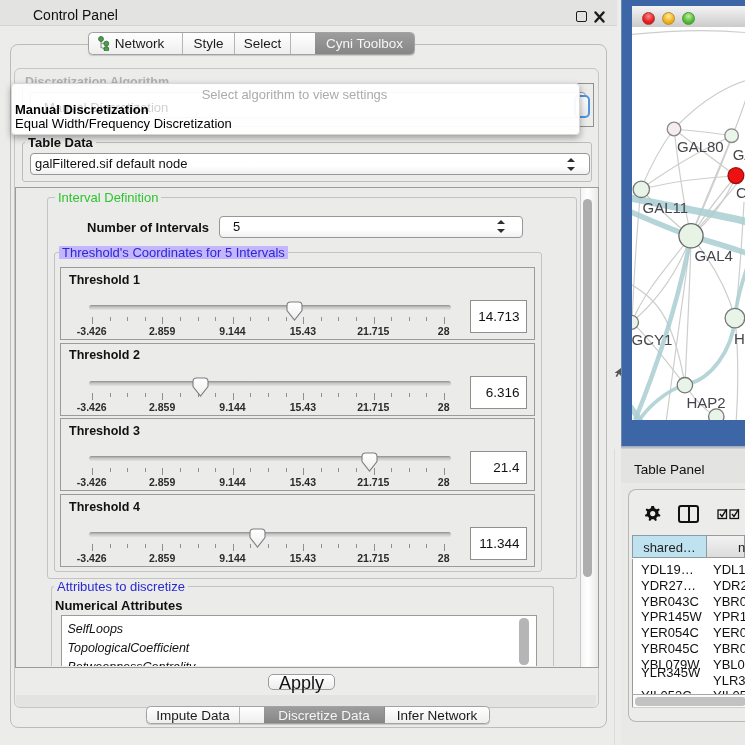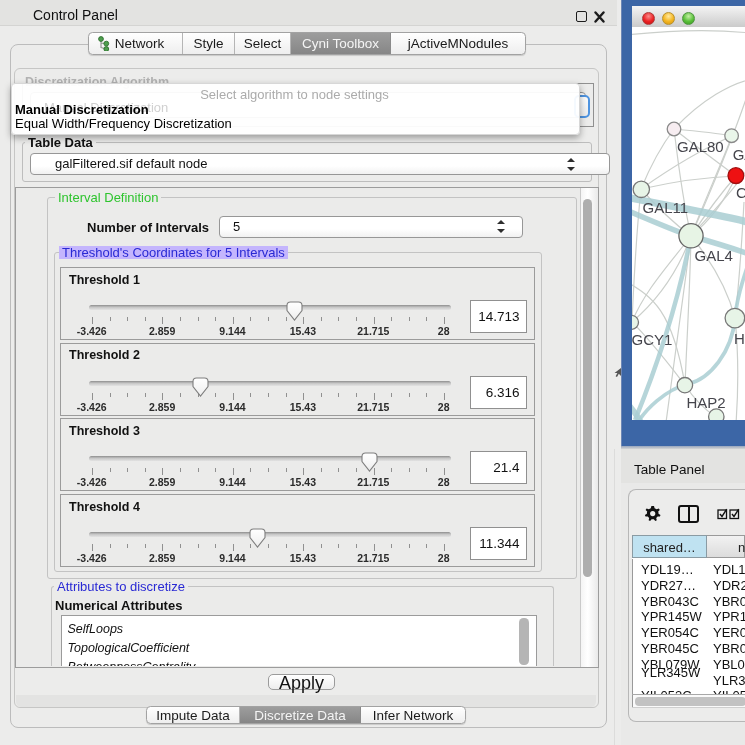--- a/index.html
+++ b/index.html
@@ -8,21 +8,21 @@
 .abs{position:absolute;}
 .tb{position:absolute;border:1px solid #bdbdbd;border-radius:3px;}
 .tblbl{position:absolute;background:#ececeb;padding:0 3px;font-size:13px;line-height:13px;}
 .combo{position:absolute;background:linear-gradient(#ffffff 60%,#f1f1f1);border:1px solid #979797;border-radius:4px;font-size:13px;color:#111;}
 .arrows{position:absolute;width:8px;height:13px;}
 .arrows .up{position:absolute;left:0;top:0;width:0;height:0;border-left:4px solid transparent;border-right:4px solid transparent;border-bottom:4.6px solid #2e2e2e;}
 .arrows .dn{position:absolute;left:0;bottom:0;width:0;height:0;border-left:4px solid transparent;border-right:4px solid transparent;border-top:4.6px solid #2e2e2e;}
 .seg{position:absolute;display:flex;border:1px solid #a2a2a2;border-radius:4.5px;overflow:hidden;background:linear-gradient(#ffffff,#eeeeee);box-shadow:0 1px 1px rgba(0,0,0,0.15);}
 .seg .s{font-size:13.5px;color:#1a1a1a;display:flex;align-items:center;justify-content:center;border-right:1px solid #b5b5b5;white-space:nowrap;}
 .seg .s:last-child{border-right:none;}
-.seg .sel{background:linear-gradient(#9d9d9d,#868686);color:#f5f5f5;border-right:1px solid #8a8a8a;}
+.seg .sel{background:linear-gradient(#9d9d9d,#868686);color:#f5f5f5;border-right:1px solid #8a8a8a;margin-left:24px;}
 .thpanel{position:absolute;left:60px;width:473px;height:71px;border:1px solid #9b9b9b;background:#ebebea;}
 .thpanel .tlab{position:absolute;left:8px;top:4.5px;font-size:12.5px;font-weight:bold;color:#111;}
 .track{position:absolute;left:28px;top:37px;width:362px;height:5px;border-radius:2.5px;background:linear-gradient(#8d8d8d,#c6c6c6 45%,#e3e3e3);}
 .minor{position:absolute;left:30.7px;top:49px;width:353px;height:4px;background:repeating-linear-gradient(90deg,#909090 0 1px,transparent 1px 17.6px);}
 .major{position:absolute;left:30.7px;top:49px;width:353px;height:7px;background:repeating-linear-gradient(90deg,#909090 0 1px,transparent 1px 70.4px);}
 .tick-labels{position:absolute;left:0;top:57px;width:473px;height:12px;font-size:10.5px;font-weight:bold;color:#2b2b2b;}
 .tick-labels span{position:absolute;transform:translateX(-50%);}
 .vbox{position:absolute;left:408.5px;top:32px;width:49px;height:31px;border:1px solid #909090;background:#fff;font-size:13.5px;color:#111;text-align:right;padding-right:6px;line-height:31px;}
 .thumb{position:absolute;top:33px;width:17px;height:20px;}
 .nlab{font-size:15px;fill:#45454c;font-family:"Liberation Sans",sans-serif;}
@@ -45,31 +45,30 @@
   <div class="s" style="width:93px;">
     <svg width="12" height="16" viewBox="0 0 12 16" style="margin-right:5px;margin-left:-9px;">
       <path d="M3 4 L3 13 M3 8 L8 8.5 M3 12.5 L8 14" stroke="#8f8f8f" stroke-width="1.1" fill="none"></path>
       <circle cx="3" cy="4" r="2.4" fill="#4e9e4e" stroke="#2c6e2c" stroke-width="0.9"></circle>
       <circle cx="8.3" cy="8.6" r="2.4" fill="#4e9e4e" stroke="#2c6e2c" stroke-width="0.9"></circle>
       <circle cx="8.3" cy="14" r="2.4" fill="#4e9e4e" stroke="#2c6e2c" stroke-width="0.9"></circle>
     </svg>Network</div>
   <div class="s" style="width:51px;">Style</div>
   <div class="s" style="width:55px;">Select</div>
   <div class="s sel" style="width:99px;">Cyni Toolbox</div>
-  <div class="s" style="width:134px;">jActiveMNodules</div>
 </div>
 
 <div class="tb" style="left:22px;top:83px;width:570px;height:42px;border-radius:0;border-color:#909090;"></div>
 <div class="abs" style="left:25px;top:75px;font-size:12.5px;font-weight:bold;color:#b2b2b2;">Discretization Algorithm</div>
 <div class="combo" style="left:30px;top:92px;width:554px;height:24px;"></div>
 <div class="abs" style="left:574px;top:95px;width:12px;height:19px;border:2.2px solid #4f94e0;border-radius:5px;background:linear-gradient(#fdfdfd,#ececec);"></div>
 
 <div class="tb" style="left:22px;top:142px;width:568px;height:38px;"></div>
 <div class="tblbl" style="left:25px;top:135.5px;font-weight:bold;color:#111;">Table Data</div>
-<div class="combo" style="left:30px;top:153px;width:554px;height:20px;line-height:20px;padding-left:24px;">galFiltered.sif default node</div>
+<div class="combo" style="left:30px;top:153px;width:554px;height:20px;line-height:20px;padding-left:4px;">galFiltered.sif default node</div>
 <div class="arrows" style="left:567px;top:157.5px;">
     <div class="up"></div>
     <div class="dn"></div>
   </div>
 
 <div class="abs" style="left:15px;top:187px;width:582px;height:479px;border:1px solid #9c9c9c;background:#ebebea;overflow:hidden;">
   <div class="abs" style="right:0;top:0;width:17px;height:479px;background:linear-gradient(90deg,#f4f4f4,#ffffff 40%,#e9e9e9);border-left:1px solid #c9c9c9;"></div>
 </div>
 <div class="abs" style="left:582.5px;top:199px;width:9px;height:378px;background:#aeaeae;border-radius:4.5px;"></div>
 
@@ -202,21 +201,21 @@
   <div class="s sel" style="width:120px;">Discretize Data</div>
   <div class="s" style="width:104px;">Infer Network</div>
 </div>
 
 <svg class="abs" style="left:613.5px;top:368px;" width="8" height="10" viewBox="0 0 8 10">
     <path d="M7 0 L7 8 L4.8 5.8 L3 9 L1.6 8.2 L3.4 5 L0.5 5 Z" fill="#555"></path>
   </svg>
 
 <div class="abs" style="left:11px;top:83px;width:567px;height:50px;background:rgba(255,255,255,0.94);border:1px solid #d7d7d7;border-radius:4px;box-shadow:0 3px 7px rgba(0,0,0,0.35);"></div>
 <div class="abs" style="left:44px;top:100px;font-size:13px;color:#d0d0d0;">Manual Discretization</div>
-<div class="abs" style="left:11px;top:87px;width:567px;text-align:center;font-size:13px;color:#ababab;">Select algorithm to node settings</div>
+<div class="abs" style="left:11px;top:87px;width:567px;text-align:center;font-size:13px;color:#ababab;">Select algorithm to view settings</div>
 <div class="abs" style="left:15px;top:102px;font-size:13px;font-weight:bold;color:#000;">Manual Discretization</div>
 <div class="abs" style="left:15px;top:116px;font-size:13px;color:#000;">Equal Width/Frequency Discretization</div>
 
 <div class="abs" style="left:614px;top:449px;width:1px;height:296px;background:#dcdcdb;"></div>
 
 <div class="abs" style="left:621px;top:0;width:124px;height:446px;background:#3c66a6;border-left:1.5px solid #6d87b6;"></div>
 <div class="abs" style="left:621px;top:446px;width:124px;height:3px;background:linear-gradient(#97a5bd,#d6d6d4);"></div>
 <div class="abs" style="left:632px;top:6px;width:113px;height:21px;background:linear-gradient(#f4f4f4,#cbcbcb);border-bottom:1px solid #9a9a9a;"></div>
 <div class="abs" style="left:642px;top:11.5px;width:11px;height:11px;border-radius:50%;background:radial-gradient(circle at 50% 30%,#f98b8b,#ec2224 55%,#c01013);border:0.5px solid #ac3a3a;"></div>
 <div class="abs" style="left:661.5px;top:11.5px;width:11px;height:11px;border-radius:50%;background:radial-gradient(circle at 50% 30%,#ffe9a0,#f4b520 55%,#d29210);border:0.5px solid #b8912e;"></div>

